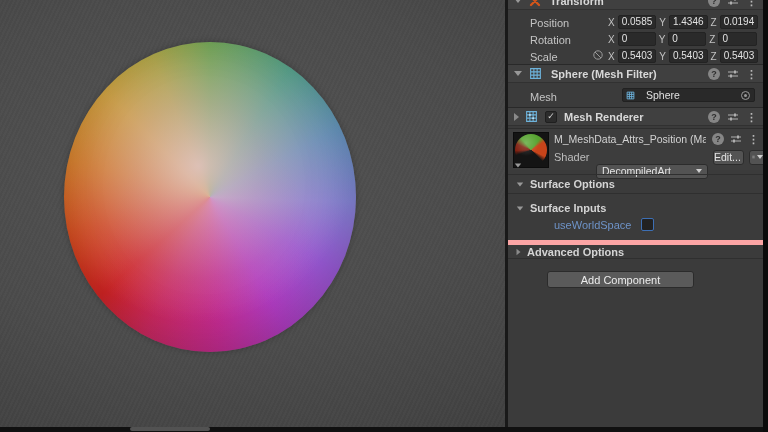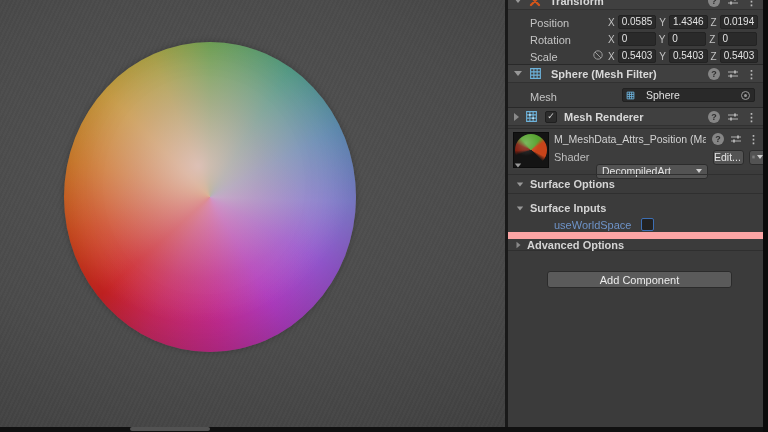--- a/index.html
+++ b/index.html
@@ -89,23 +89,23 @@
   .btn-lines { width:17px; margin-left:5px; gap:2px; padding:0 2px; }
 
   .fold-row { position:absolute; left:0; width:255px; display:flex; align-items:center; padding-left:8px; }
   .fold-title { font-weight:bold; color:#d4d4d4; margin-left:6px; }
   .r-surface-options { top:174px; height:20px; border-top:1px solid #2f2f2f; border-bottom:1px solid #2f2f2f; }
   .r-surface-inputs  { top:200px; height:16px; }
   .r-useworldspace   { top:217px; height:16px; }
   .uws-label { padding-left:38px; color:#6e93c8; }
   .uws-check { position:absolute; left:133px; top:1px; width:13px; height:13px; background:#222222;
                border:1px solid #3d6fb4; border-radius:2px; }
-  .r-advanced { top:232px; height:19px; border-top:7px solid #fca5a5; border-bottom:1px solid #2f2f2f;text-align:right; }
-
-  .add-component { position:absolute; top:271px; left:39px; width:185px; height:17px; background:#5a5a5a;
+  .r-advanced { top:240px; height:19px; border-top:5px solid #fca5a5; border-bottom:1px solid #2f2f2f;text-align:right; }
+
+  .add-component { position:absolute; top:271px; left:39px; width:147px; height:17px; background:#5a5a5a;
                    border:1px solid #2b2b2b; border-radius:3px; color:#ececec; font-size:11px;
                    display:flex; align-items:center; justify-content:center; }
 </style>
 </head>
 <body>
 
 <div id="stage">
 
   <div class="scene">
     <div class="sphere"></div>

